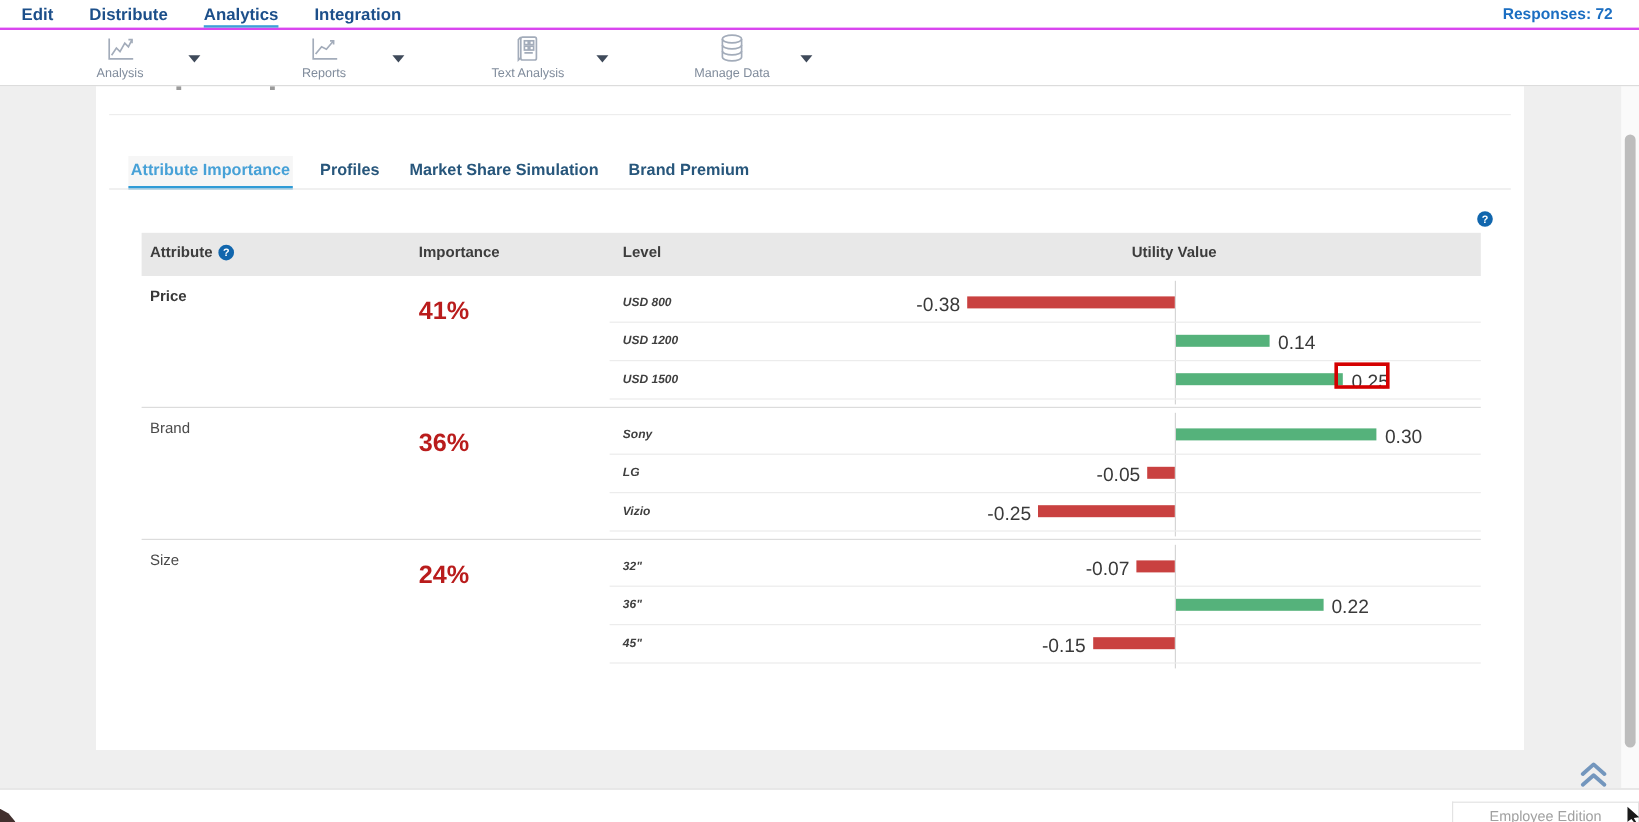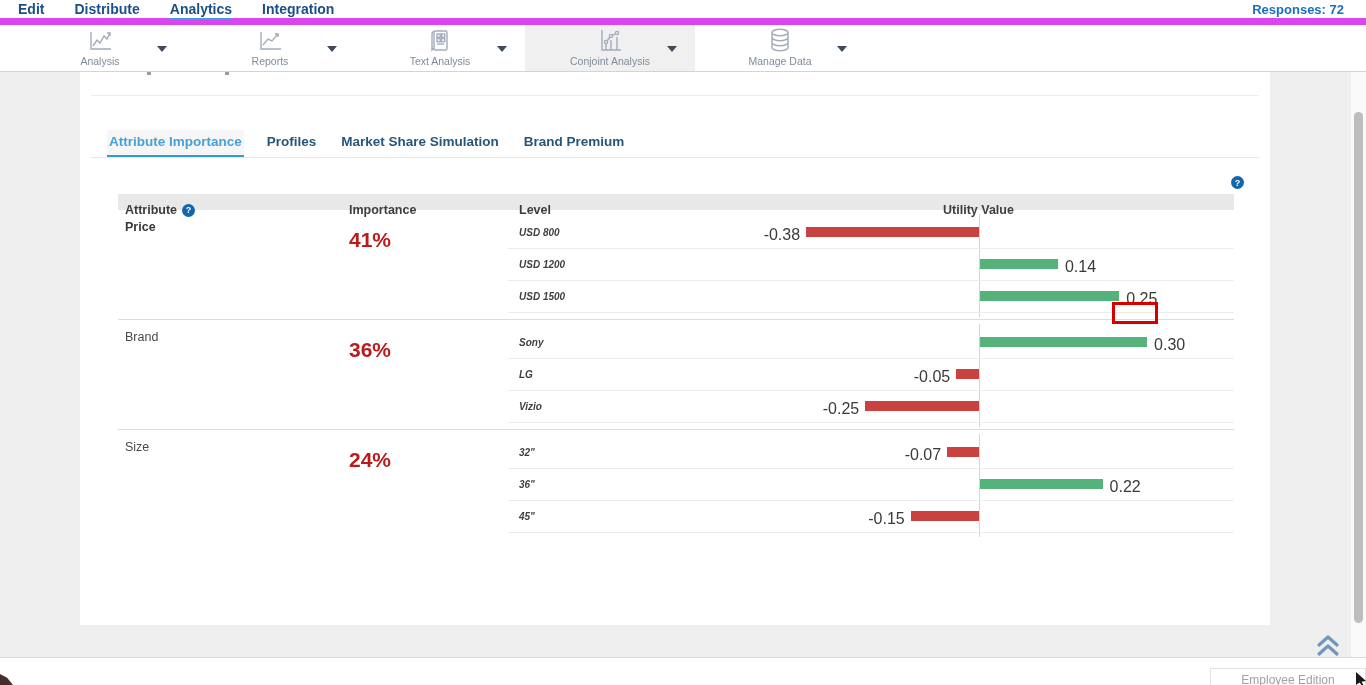--- a/index.html
+++ b/index.html
@@ -1,21 +1,21 @@
 <!DOCTYPE html>
 <html><head>
 <meta charset="utf-8">
 <style>
   * { margin:0; padding:0; box-sizing:border-box; }
   html,body { width:1366px; height:685px; overflow:hidden; }
   body { position:relative; font-family:"Liberation Sans","DejaVu Sans",sans-serif; background:#ffffff; }
 
   
   .topnav { position:absolute; left:0; top:0; width:1366px; height:25px; background:#fff;
-            border-bottom:7px solid #d946ef; display:flex; align-items:center; }
+            border-bottom:2px solid #d946ef; display:flex; align-items:center; }
   .topnav-items { display:flex; gap:30px; padding-left:18px; }
   .nav-item { font-size:14px; font-weight:700; color:#1c4f8a; cursor:pointer; line-height:20px; }
   .nav-item.active { text-decoration:underline; text-decoration-color:#3f9fd8; text-underline-offset:4px; text-decoration-thickness:2px; }
   .responses { margin-left:auto; padding-right:22px; font-size:13px; font-weight:700; color:#1b6ec2; }
 
   
   .toolbar { position:absolute; left:0; top:25px; width:1366px; height:47px; background:#fff;
              border-bottom:1px solid #d4d4d4; display:flex; padding-left:15px; }
   .tool-item { position:relative; width:170px; height:100%; display:flex; flex-direction:column;
                align-items:center; justify-content:center; cursor:pointer; }
@@ -39,21 +39,21 @@
   .tab.active { color:#47a1d7; background:#f6f6f6; border-bottom:3px solid #2f9bd6; padding-bottom:5px; }
   .tabs-divider { position:absolute; left:11px; top:85px; width:1168px; height:1px; background:#e7e7e7; }
 
   .help-icon { width:13px; height:13px; border-radius:50%; background:#1166ad; color:#fff;
                font-size:9px; font-weight:700; display:inline-flex; align-items:center; justify-content:center;
                cursor:pointer; }
   .help-top { position:absolute; left:1151px; top:104px; }
 
   
   .table { position:absolute; left:38px; top:122px; width:1116px; }
-  .thead { position:relative; height:16px; background:#e8e8e8; }
+  .thead { position:relative; height:36px; background:#e8e8e8; }
   .th { position:absolute; top:0; height:32px; display:flex; align-items:center; gap:5px;
         font-size:12.5px; font-weight:700; color:#3d3d3d; }
   .th-attribute { left:7px; }
   .th-importance { left:231px; }
   .th-level { left:401px; }
   .th-utility { left:622px; width:477px; justify-content:center; }
 
   .group { position:relative; padding:7px 0 6px 0; border-bottom:1px solid #dcdcdc; }
   .group.last { border-bottom:none; }
   .attr-name { position:absolute; left:7px; top:10px; font-size:12.5px; color:#4a4a4a; }
@@ -132,34 +132,20 @@
           <rect x="10" y="6" width="3.2" height="3.2"></rect>
           <rect x="14.5" y="6" width="3.2" height="3.2"></rect>
           <rect x="10" y="10.5" width="3.2" height="3.2"></rect>
           <rect x="14.5" y="10.5" width="3.2" height="3.2"></rect>
           <path d="M10 16 h7"></path>
         </svg>
       </span>
     <span class="tool-label">Text Analysis</span>
     <span class="tool-caret"></span>
   </div>
-    <div class="tool-item selected">
-    <span class="tool-icon">
-        <svg width="30" height="26" viewBox="0 0 30 26">
-          <path d="M7 2 v20 h19"></path>
-          <circle cx="11" cy="14" r="1.6"></circle>
-          <circle cx="16" cy="8" r="1.6"></circle>
-          <circle cx="22" cy="5" r="1.6"></circle>
-          <path d="M12 13 L15 9 M17.5 7.5 L20.5 5.8"></path>
-          <path d="M11 16 v6 M16 12 v10 M22 9 v13"></path>
-        </svg>
-      </span>
-    <span class="tool-label">Conjoint Analysis</span>
-    <span class="tool-caret"></span>
-  </div>
     <div class="tool-item">
     <span class="tool-icon">
         <svg width="26" height="28" viewBox="0 0 26 28">
           <ellipse cx="13" cy="5.5" rx="8" ry="3.2"></ellipse>
           <path d="M5 5.5 v5 c0 1.8 3.6 3.2 8 3.2 s8 -1.4 8 -3.2 v-5"></path>
           <path d="M5 10.5 v5 c0 1.8 3.6 3.2 8 3.2 s8 -1.4 8 -3.2 v-5"></path>
           <path d="M5 15.5 v5 c0 1.8 3.6 3.2 8 3.2 s8 -1.4 8 -3.2 v-5"></path>
         </svg>
       </span>
     <span class="tool-label">Manage Data</span>

